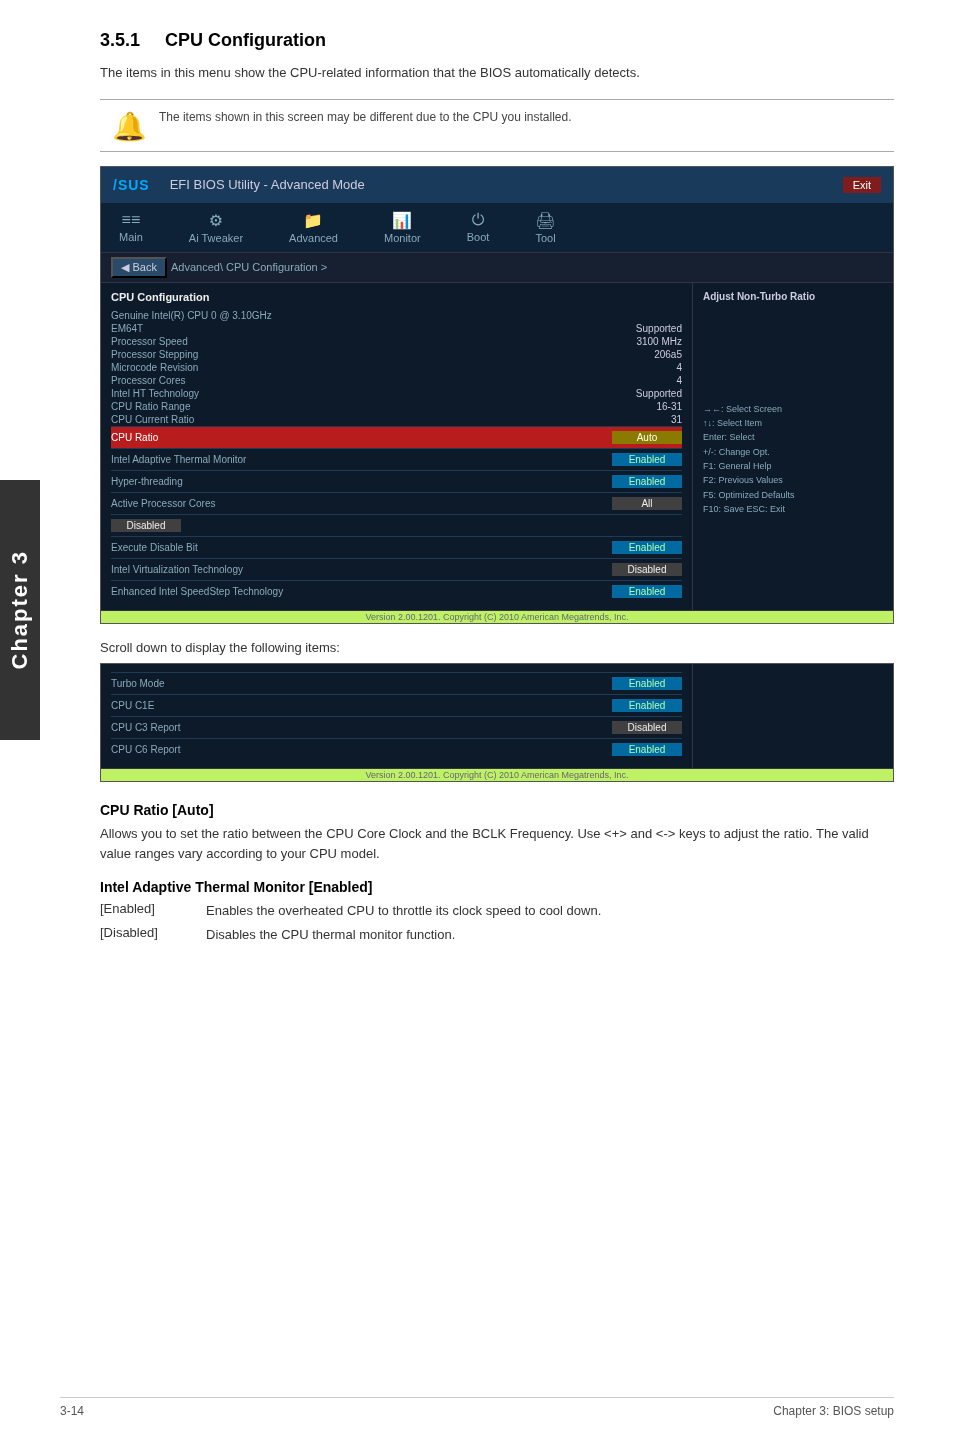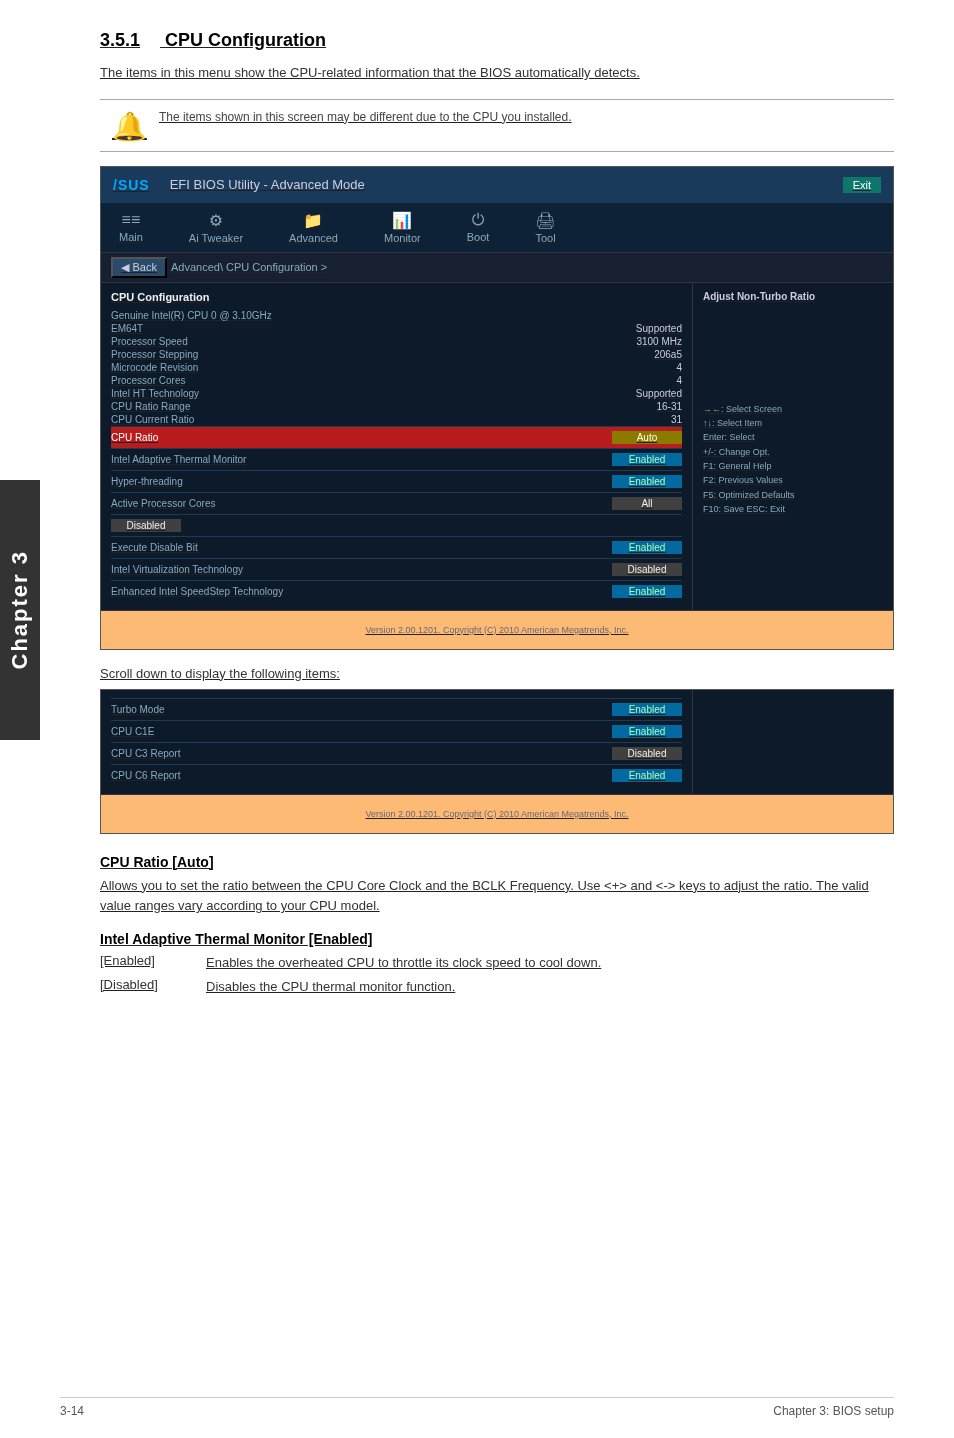--- a/index.html
+++ b/index.html
@@ -8,21 +8,20 @@
       font-size: 13px;
       background: #fff;
       color: #222;
       width: 954px;
       min-height: 1438px;
       position: relative;
     }
 
     .page-container {
       padding: 30px 60px 40px 60px;
-      text-decoration: underline;
     }
 
     
     .chapter-sidebar {
       position: absolute;
       left: 0;
       top: 480px;
       width: 40px;
       height: 260px;
       background: #333;
@@ -100,21 +99,21 @@
       font-size: 14px;
       font-weight: bold;
       letter-spacing: 1px;
     }
     .bios-title-text {
       color: #ccd;
       font-size: 13px;
       margin-left: 10px;
     }
     .bios-exit-btn {
-      background: #0f766e;
+      background: #7f1d1d;
       color: #fff;
       font-size: 11px;
       padding: 2px 10px;
       border: none;
       cursor: pointer;
       text-align: right;
     }
 
     
     .bios-nav {
@@ -237,22 +236,22 @@
       line-height: 1.6;
     }
     .bios-help-title {
       color: #ccd;
       font-size: 10px;
       font-weight: bold;
       margin-bottom: 4px;
     }
 
     .bios-footer {
-      background: #fdba74;
-      padding: 14px 10px;
+      background: #bef264;
+      padding: 1px 10px;
       text-align: center;
       color: #667;
       font-size: 9px;
       border-top: 1px solid #334;
     }
 
     
     .scroll-label {
       font-size: 13px;
       margin: 14px 0 8px 0;

